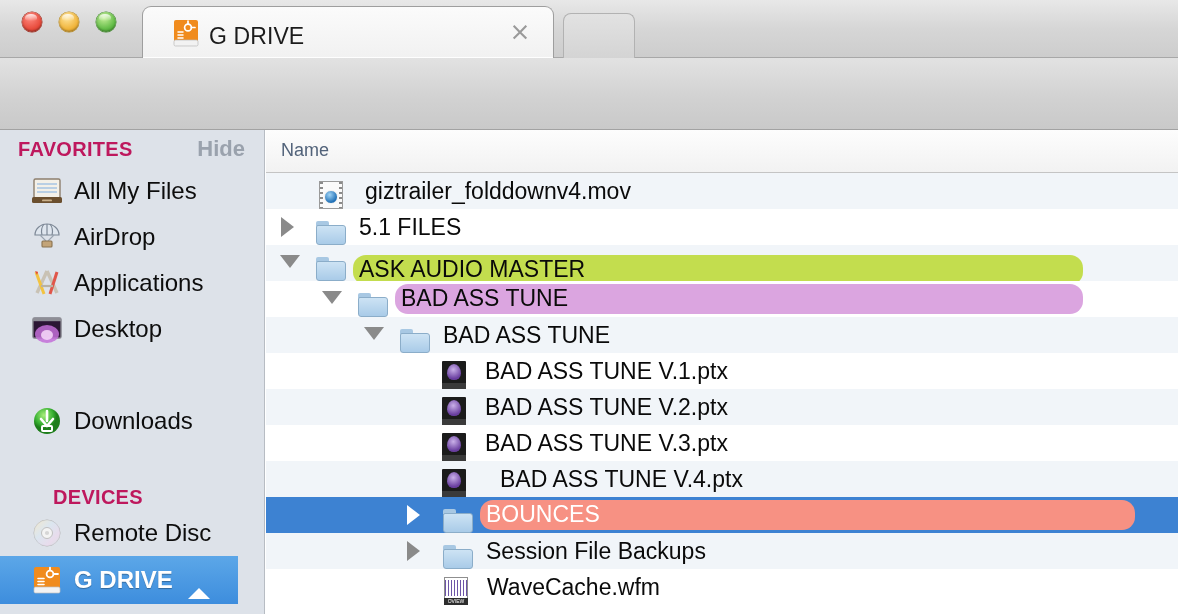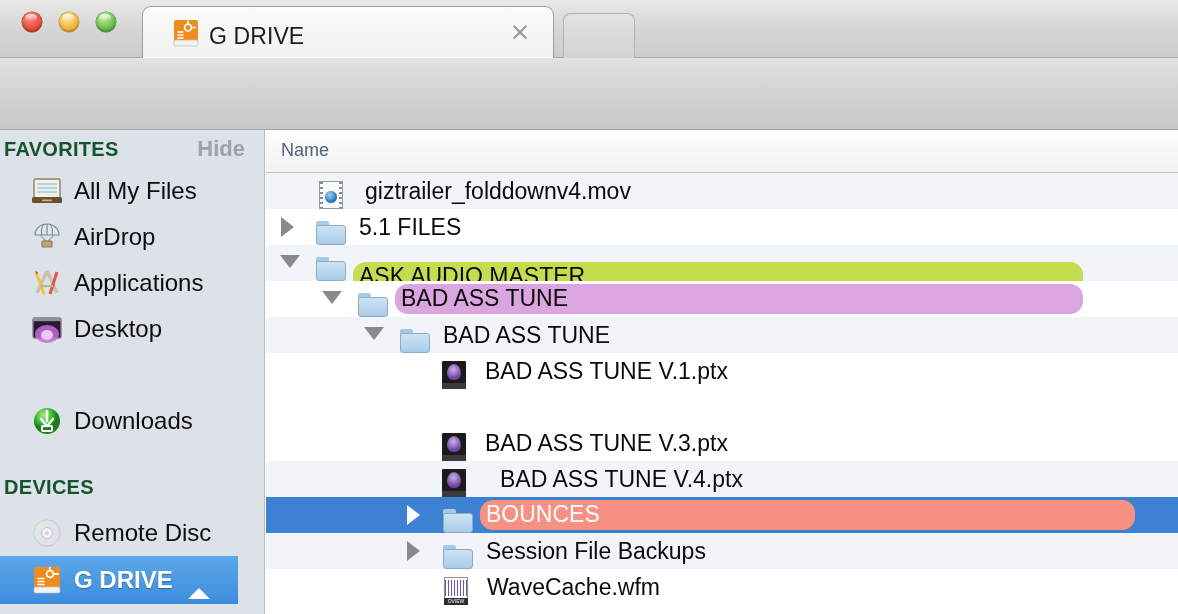--- a/index.html
+++ b/index.html
@@ -105,21 +105,21 @@
   
   .sidebar {
     position:absolute; left:0; top:130px; width:265px; height:484px;
     background:#dde2e9; border-right:1px solid #b7bcc3;
   }
   .sb-head {
     position:absolute; left:0; width:265px; height:38px;
     display:flex; align-items:center;
   }
   .sb-head-text {
-    margin-left:4px; font-size:20px; font-weight:bold; color:#14532d;
+    margin-left:18px; font-size:20px; font-weight:bold; color:#be185d;
     letter-spacing:.3px;
   }
   .sb-hide {
     position:absolute; right:20px; font-size:22px; font-weight:bold; color:#9aa2ad; cursor:pointer;
   }
   .sb-item {
     position:absolute; left:0; width:238px; height:46px;
     display:flex; align-items:center;
   }
   .sb-item.selected { background:linear-gradient(to bottom,#5ca7e8 0%,#3d8ddd 100%); }
@@ -410,21 +410,21 @@
             <stop offset="100%" stop-color="#1d7d1a"></stop>
               </radialGradient>
             </defs>
           <path d="M17 5 v10 M11 13 l6 7 l6 -7" fill="none" stroke="#fff" stroke-width="2.6" stroke-linecap="round" stroke-linejoin="round"></path>
           <rect x="12" y="20" width="10" height="5" rx="1" fill="none" stroke="#fff" stroke-width="2"></rect>
         </svg>
       </span>
       <span class="sb-text">Downloads</span>
     </div>
 
-    <div class="sb-head" style="top:338px;">
+    <div class="sb-head" style="top:348px;padding-left:35px;">
       <div class="sb-head-text">DEVICES</div>
     </div>
 
     <div class="sb-item" style="top:380px;">
       <span class="sb-ico">
         <svg width="34" height="30" viewBox="0 0 34 30">
           <circle cx="17" cy="15" r="13" fill="#e6e6e6" stroke="#b5b5b5" stroke-width="1"></circle>
           <circle cx="17" cy="15" r="13" fill="url(#cdg)" opacity=".75"></circle>
           <defs>
               <linearGradient id="cdg" x1="0" y1="0" x2="1" y2="1">
@@ -485,21 +485,21 @@
       <span class="rowlabel" style="left:87px;top:4px;">5.1 FILES</span>
 
     </div>
 
     <div class="row even" style="top:115px;">
       <span class="twisty tw-down" style="left:14px;top:10px;"></span>
       <span class="folder rowicon" style="left:50px;top:6px;">
         <span class="tabtop"></span>
           <span class="body"></span>
       </span>
-      <span class="rowlabel tagged" id="tag-row-2" style="left: 87px; top: 17px; width: 730px; background: rgb(195, 221, 78);">ASK AUDIO MASTER</span>
+      <span class="rowlabel tagged" id="tag-row-2" style="left: 87px; top: 10px; width: 730px; background: rgb(195, 221, 78);">ASK AUDIO MASTER</span>
 
     </div>
 
     <div class="row odd" style="top:151px;">
       <span class="twisty tw-down" style="left:56px;top:10px;"></span>
       <span class="folder rowicon" style="left:92px;top:6px;">
         <span class="tabtop"></span>
           <span class="body"></span>
       </span>
       <span class="rowlabel tagged" id="tag-row-3" style="left: 129px; top: 3px; width: 688px; background: rgb(219, 165, 224);">BAD ASS TUNE</span>
@@ -518,20 +518,28 @@
 
     <div class="row odd" style="top:223px;">
       <span class="ptxico rowicon" style="left:176px;top:4px;">
         <span class="drop"></span>
           <span class="tagstrip"></span>
       </span>
       <span class="rowlabel" style="left:213px;top:4px;">BAD ASS TUNE V.1.ptx</span>
 
     </div>
 
+    <div class="row even" style="top:259px;">
+      <span class="ptxico rowicon" style="left:176px;top:4px;">
+        <span class="drop"></span>
+          <span class="tagstrip"></span>
+      </span>
+      <span class="rowlabel" style="left:213px;top:4px;">BAD ASS TUNE V.2.ptx</span>
+
+    </div>
 
     <div class="row odd" style="top:295px;">
       <span class="ptxico rowicon" style="left:176px;top:4px;">
         <span class="drop"></span>
           <span class="tagstrip"></span>
       </span>
       <span class="rowlabel" style="left:213px;top:4px;">BAD ASS TUNE V.3.ptx</span>
 
     </div>
 

